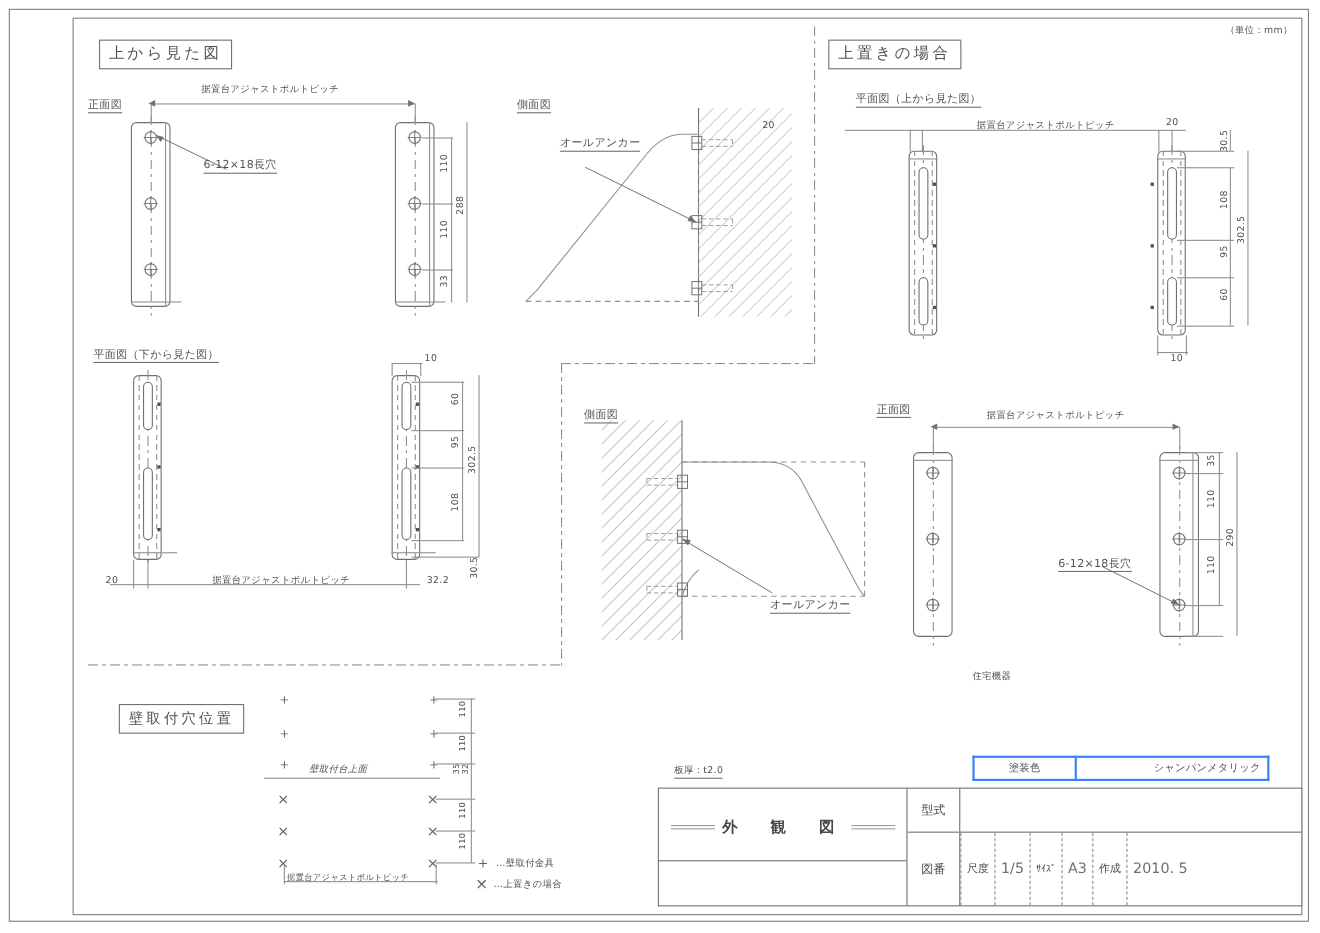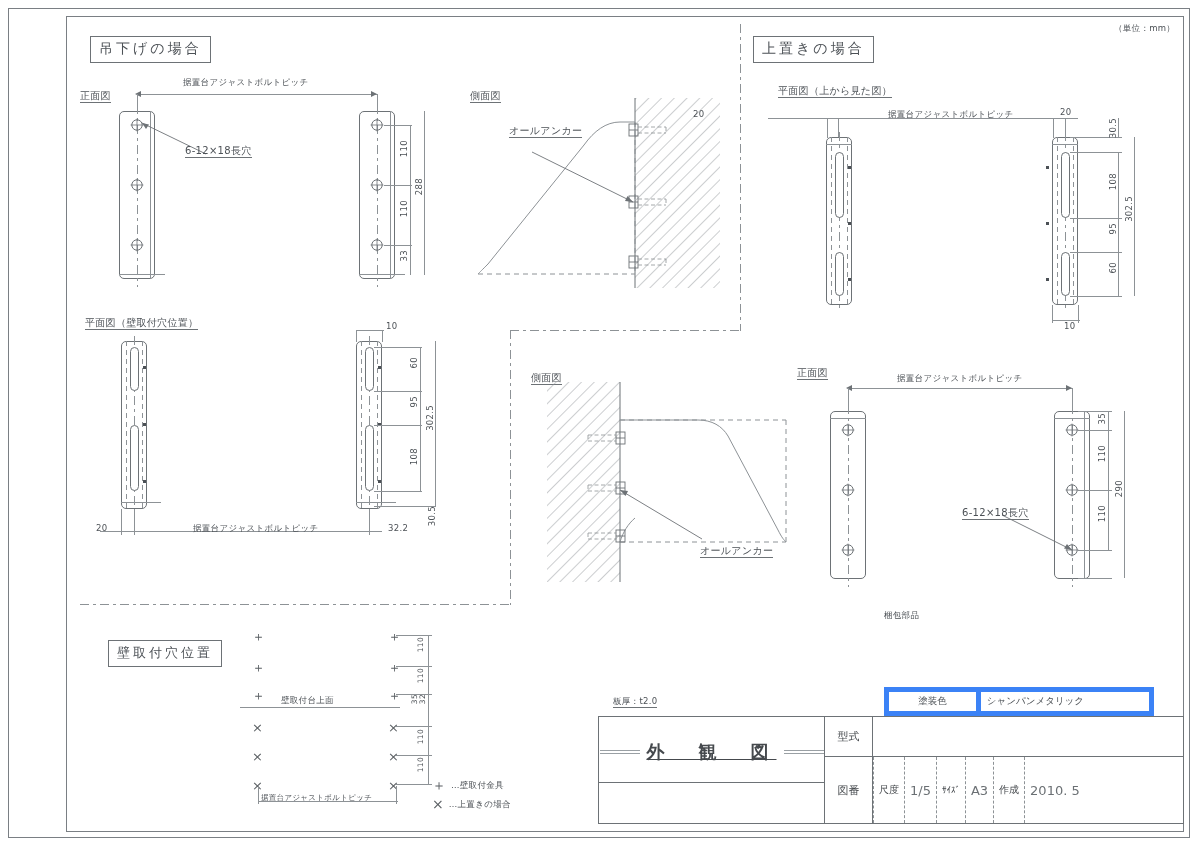--- a/index.html
+++ b/index.html
@@ -98,21 +98,21 @@
     padding:2px 4px;
     font-weight:normal;
     white-space:nowrap;
   }
   table.paint{
     border-collapse:collapse;
     font-size:9.5px;
     color:#4c5156;
   }
   table.paint td{
-    border:5px solid #3b82f6;
+    border:2px solid #3b82f6;
     padding:3px 6px;
     font-weight:normal;
     white-space:nowrap;
   }
   
   #title-block{
     left:598px;top:716px;width:586px;height:108px;
     border:1.3px solid #6d7276;
     box-sizing:border-box;
     display:flex;
@@ -147,21 +147,21 @@
     display:flex;align-items:center;gap:7px;
     margin-top:4px;
   }
   .brand-rule{
     width:40px;height:0;
     border-top:1.5px solid #9aa0a4;
     border-bottom:1.5px solid #9aa0a4;
     padding-top:2px;
   }
   .brand-gaikan{
-    font-size:18px;letter-spacing:8px;color:#45494d;font-weight:bold;text-decoration:underline;
+    font-size:14px;letter-spacing:8px;color:#45494d;font-weight:bold;
   }
   .corp{font-size:11px;color:#35393c;font-weight:bold;letter-spacing:0.5px;}
   .addr{font-size:9.5px;color:#35393c;margin-top:2px;letter-spacing:0.2px;}
   .tb-right{flex:1;display:flex;flex-direction:column;}
   .tb-row{display:flex;border-bottom:1.2px solid #6d7276;box-sizing:border-box;}
   .tb-row:last-child{border-bottom:0;}
   .tb-key{
     width:48px;
     border-right:1.2px solid #6d7276;
     display:flex;align-items:center;justify-content:center;
@@ -195,21 +195,21 @@
   <div class="abs" id="outer-border"></div>
   <div class="abs" id="inner-border"></div>
 
   <div class="abs t sm" style="left:1114px;top:24px;text-align:center;">（単位：mm）</div>
 
   <div class="abs dashdot-h" style="left:80px;top:604px;width:430px;"></div>
   <div class="abs dashdot-v" style="left:510px;top:330px;height:275px;"></div>
   <div class="abs dashdot-h" style="left:510px;top:330px;width:230px;"></div>
   <div class="abs dashdot-v" style="left:740px;top:24px;height:307px;"></div>
 
-  <div class="abs sec-title" style="left:90px;top:36px;">吊下げの場合</div>
+  <div class="abs sec-title" style="left:90px;top:36px;">上から見た図</div>
 
   <div class="abs t ul" style="left:80px;top:91px;">正面図</div>
 
   <div class="abs t sm" style="left:183px;top:78px;">据置台アジャストボルトピッチ</div>
   <div class="abs hl-thin" style="left:137px;top:94px;width:240px;"></div>
   <div class="abs" style="left:135px;top:91px;width:0;height:0;border-top:3px solid transparent;border-bottom:3px solid transparent;border-right:6px solid #6d7276;"></div>
   <div class="abs" style="left:371px;top:91px;width:0;height:0;border-top:3px solid transparent;border-bottom:3px solid transparent;border-left:6px solid #6d7276;"></div>
   <div class="abs vl-thin" style="left:137px;top:94px;height:18px;"></div>
   <div class="abs vl-thin" style="left:377px;top:94px;height:18px;"></div>
 
@@ -299,21 +299,21 @@
       <path d="M168,29 L196,29 M168,35 L196,35 M196,29 L196,35"></path>
       <path d="M168,101 L196,101 M168,107 L196,107 M196,101 L196,107"></path>
       <path d="M168,161 L196,161 M168,167 L196,167 M196,161 L196,167"></path>
     </g>
 
     <line x1="62" y1="54" x2="163" y2="104" stroke="#6d7276" stroke-width="0.9"></line>
     <polygon points="163,104 155,103 157.5,98" fill="#6d7276"></polygon>
   </svg>
   <div class="abs t ul" style="left:509px;top:126px;">オールアンカー</div>
 
-  <div class="abs t ul" style="left:85px;top:318px;">平面図（壁取付穴位置）</div>
+  <div class="abs t ul" style="left:85px;top:318px;">平面図（下から見た図）</div>
 
   <div class="abs plate" style="left:121px;top:341px;width:26px;height:168px;"></div>
   <div class="abs dash-v" style="left:126px;top:341px;height:168px;"></div>
   <div class="abs dash-v" style="left:142px;top:341px;height:168px;"></div>
   <div class="abs dashdot-v" style="left:134px;top:336px;height:180px;"></div>
   <div class="abs slot" style="left:130px;top:347px;width:9px;height:44px;"></div>
   <div class="abs slot" style="left:130px;top:425px;width:9px;height:66px;"></div>
   <div class="abs hl-thin" style="left:121px;top:502px;width:40px;"></div>
   <div class="abs" style="left:143px;top:366px;width:3px;height:3px;background:#4c5156;"></div>
   <div class="abs" style="left:143px;top:423px;width:3px;height:3px;background:#4c5156;"></div>
@@ -528,21 +528,21 @@
   <div class="abs mk" style="left:252px;top:779px;">×</div>
 
   <div class="abs mk" style="left:388px;top:630px;">＋</div>
   <div class="abs mk" style="left:388px;top:661px;">＋</div>
   <div class="abs mk" style="left:388px;top:689px;">＋</div>
   <div class="abs mk" style="left:388px;top:721px;">×</div>
   <div class="abs mk" style="left:388px;top:750px;">×</div>
   <div class="abs mk" style="left:388px;top:779px;">×</div>
 
   <div class="abs hl-thin" style="left:240px;top:707px;width:160px;"></div>
-  <div class="abs t sm" style="left:281px;top:696px;">壁取付台上面</div>
+  <div class="abs t sm" style="left:281px;top:696px;font-style:italic;">壁取付台上面</div>
 
   <div class="abs hl-thin" style="left:396px;top:635px;width:36px;"></div>
   <div class="abs hl-thin" style="left:396px;top:666px;width:36px;"></div>
   <div class="abs hl-thin" style="left:396px;top:694px;width:36px;"></div>
   <div class="abs hl-thin" style="left:396px;top:726px;width:36px;"></div>
   <div class="abs hl-thin" style="left:396px;top:755px;width:36px;"></div>
   <div class="abs hl-thin" style="left:396px;top:784px;width:36px;"></div>
 
   <div class="abs vl-thin" style="left:428px;top:635px;height:149px;"></div>
 
@@ -560,28 +560,28 @@
 
   <div class="abs" style="left:432px;top:778px;display:flex;align-items:center;gap:5px;">
     <span class="mk" style="position:static;font-size:14px;">＋</span>
     <span class="t sm">…壁取付金具</span>
   </div>
   <div class="abs" style="left:432px;top:797px;display:flex;align-items:center;gap:5px;">
     <span class="mk" style="position:static;font-size:14px;">×</span>
     <span class="t sm">…上置きの場合</span>
   </div>
 
-  <div class="abs t sm" style="left:884px;top:611px;">梱包部品</div>
+  <div class="abs t sm" style="left:884px;top:611px;">住宅機器</div>
 
 
   <table class="abs paint" style="left:884px;top:687px;width:270px;">
     <tbody>
       <tr>
         <td style="width:92px;text-align:center;">塗装色</td>
-        <td style="width:178px;text-align:left;">シャンパンメタリック</td>
+        <td style="width:178px;text-align:right;">シャンパンメタリック</td>
       </tr>
     </tbody>
   </table>
 
   <div class="abs t sm ul" style="left:613px;top:697px;">板厚：t2.0</div>
 
   <div class="abs" id="title-block">
     <div class="tb-left">
       <div class="tb-left-top">
         <div class="brand-line2">

